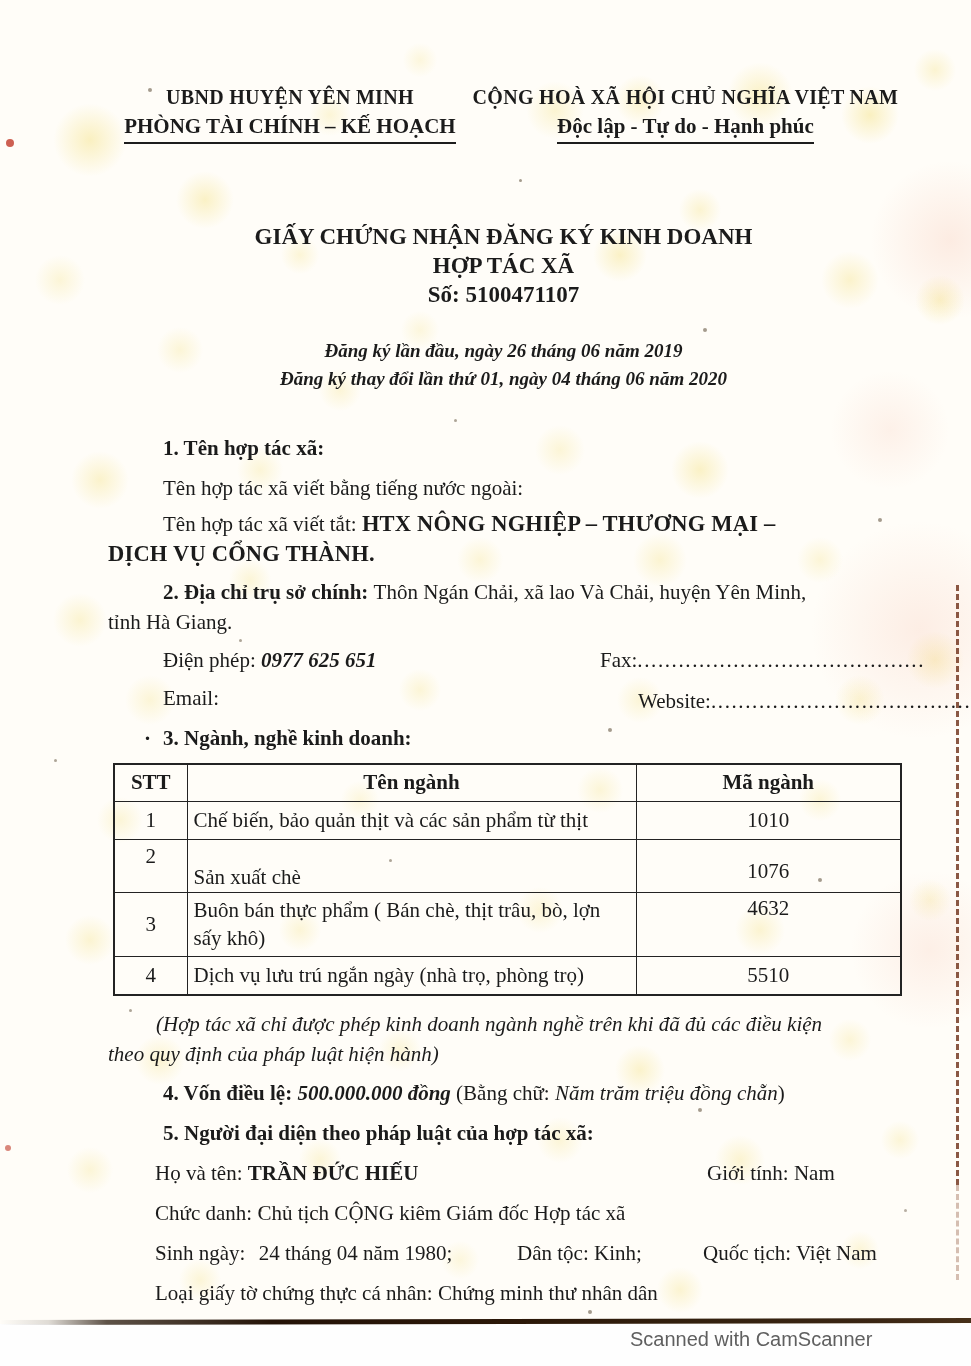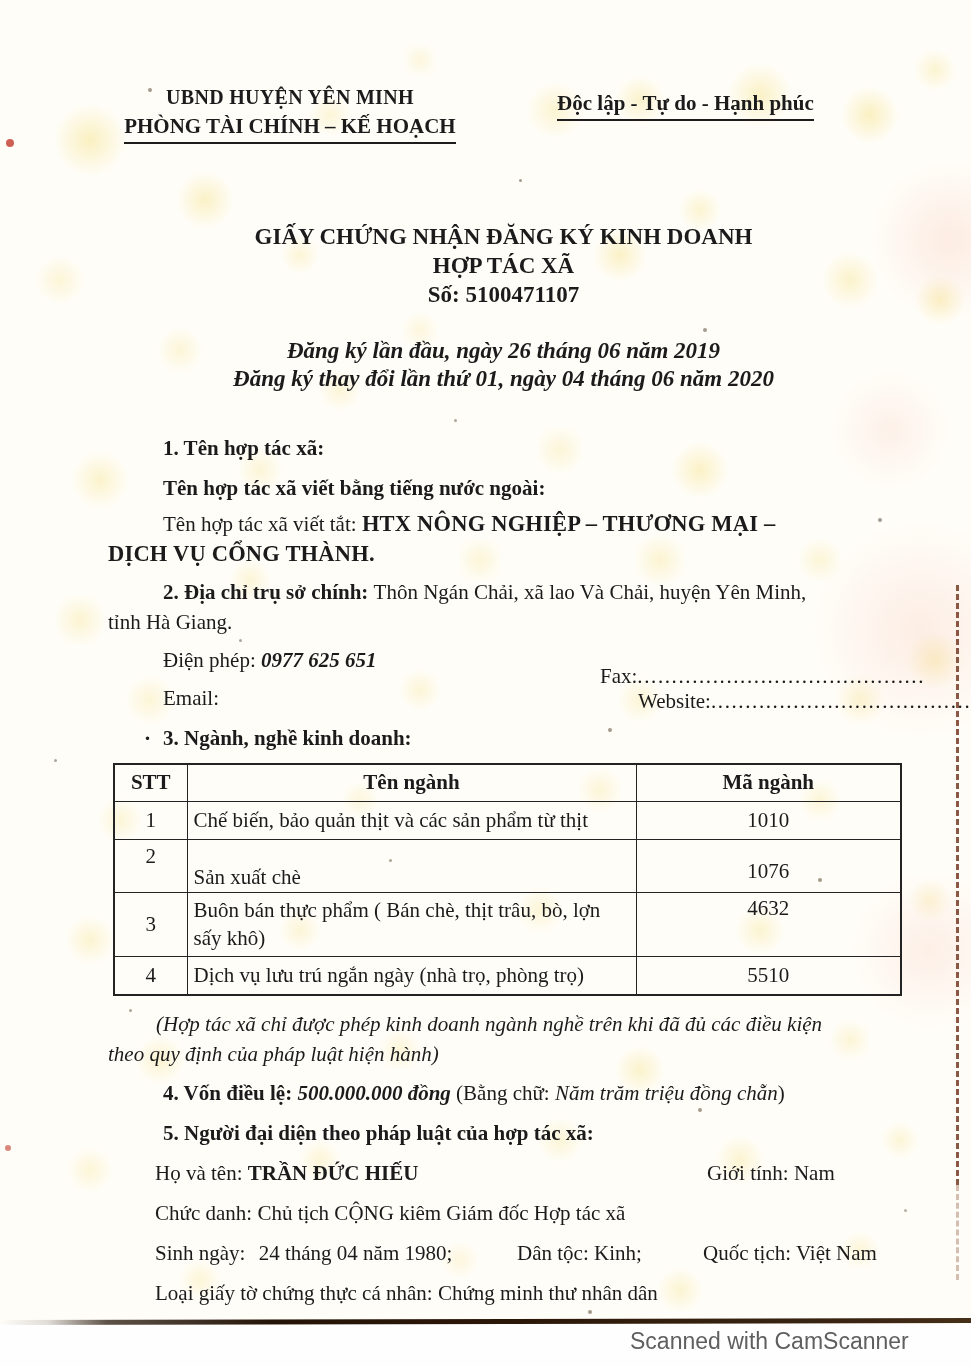--- a/index.html
+++ b/index.html
@@ -20,31 +20,31 @@
   .doc-header { display:flex; padding-top:86px; }
   .header-col { text-align:center; }
   .header-col.left  { width:46%; }
   .header-col.right { width:54%; }
   .h-line1 { font-size:20px; font-weight:bold; letter-spacing:.3px; }
   .h-line2 { font-size:21px; font-weight:bold; margin-top:5px; }
   .underlined { display:inline-block; border-bottom:2.5px solid #1d1d1d; padding-bottom:3px; }
 
   .title-block { text-align:center; margin-top:78px; }
   .title-line { font-size:23px; font-weight:bold; line-height:29px; }
-  .reg-block { text-align:center; margin-top:28px; font-size:23px; font-weight:bold; font-style:italic; line-height:28px; }
+  .reg-block { text-align:center; margin-top:28px; font-size:19px; font-weight:bold; font-style:italic; line-height:28px; }
 
   .bodyp { font-size:21px; line-height:30px; text-indent:55px; }
   .sec-heading { font-weight:bold;font-family:Liberation Serif, serif; }
   .big-name { font-size:22.5px; font-weight:bold; letter-spacing:.2px; }
   .lbl-bold { font-weight:bold; }
-  .mt42 { margin-top:40px; } .mt10 { margin-top:10px;font-weight:bold; }
+  .mt42 { margin-top:40px; } .mt10 { margin-top:10px; }
   .mt8 { margin-top:8px; } .mt6 { margin-top:6px; }
 
   .contact-row { position:relative; font-size:21px; line-height:30px; margin-top:8px; padding-left:55px; }
-  .contact-right-fax { position:absolute; left:492px; top:16px; }
+  .contact-right-fax { position:absolute; left:492px; top:0; }
   .contact-right-web { position:absolute; left:530px; top:3px; }
   .dots { letter-spacing:1.6px; }
   .phone-val { font-style:italic; font-weight:bold; }
 
   .sec3-heading { position:relative; font-size:21px; line-height:30px; margin-top:10px; }
   .sec3-heading .heading-text { font-weight:bold; margin-left:55px; }
   .bullet-dot { position:absolute; left:36px; top:0; font-weight:bold; }
 
   table.industries { border-collapse:collapse; width:787px; margin:10px 0 0 5px; border:2.5px solid #232323; table-layout:fixed; }
   table.industries th, table.industries td { border:1.8px solid #232323; font-size:21px; padding:2px 6px; }
@@ -83,21 +83,21 @@
     position:absolute; z-index:4; left:0; top:1319px; width:100%; height:5px;
     background:linear-gradient(to right,
       rgba(40,25,12,0) 0%, rgba(40,25,12,0.15) 5%, rgba(40,25,12,0.75) 11%,
       #241307 28%, #2b1708 52%, #33200e 72%, #3a2513 90%, #473019 100%);
     transform:rotate(-0.12deg);
   }
   .footer-strip { position:absolute; z-index:3; left:0; top:1324px; right:0; height:42px; background:#fefefe; }
   .footer-text {
     position:absolute; z-index:5; top:1328px; left:630px;
     font-family:"Liberation Sans","DejaVu Sans",sans-serif;
-    font-size:23px; color:#5f5f5f;
+    font-size:20px; color:#5f5f5f;
   }
 </style>
 </head>
 <body>
 
 <div class="page">
   <div class="stains-layer" id="stains">
       <div class="stain stain-y" style="left: 52px; top: 102px; width: 76px; height: 76px; opacity: 0.5;"></div>
       <div class="stain stain-y" style="left: 175px; top: 170px; width: 60px; height: 60px; opacity: 0.45;"></div>
       <div class="stain stain-y" style="left: 308px; top: 93px; width: 44px; height: 44px; opacity: 0.3;"></div>
@@ -178,20 +178,21 @@
   <div class="content">
 
     <div class="doc-header">
       <div class="header-col left">
         <div class="h-line1">UBND HUYỆN YÊN MINH</div>
         <div class="h-line2">
           <span class="underlined">PHÒNG TÀI CHÍNH – KẾ HOẠCH</span>
         </div>
       </div>
       <div class="header-col right">
+        <div class="h-line1">CỘNG HOÀ XÃ HỘI CHỦ NGHĨA VIỆT NAM</div>
         <div class="h-line2">
           <span class="underlined">Độc lập - Tự do - Hạnh phúc</span>
         </div>
       </div>
     </div>
 
     <div class="title-block">
       <div class="title-line">GIẤY CHỨNG NHẬN ĐĂNG KÝ KINH DOANH</div>
       <div class="title-line">HỢP TÁC XÃ</div>
       <div class="title-line">Số: 5100471107</div>

